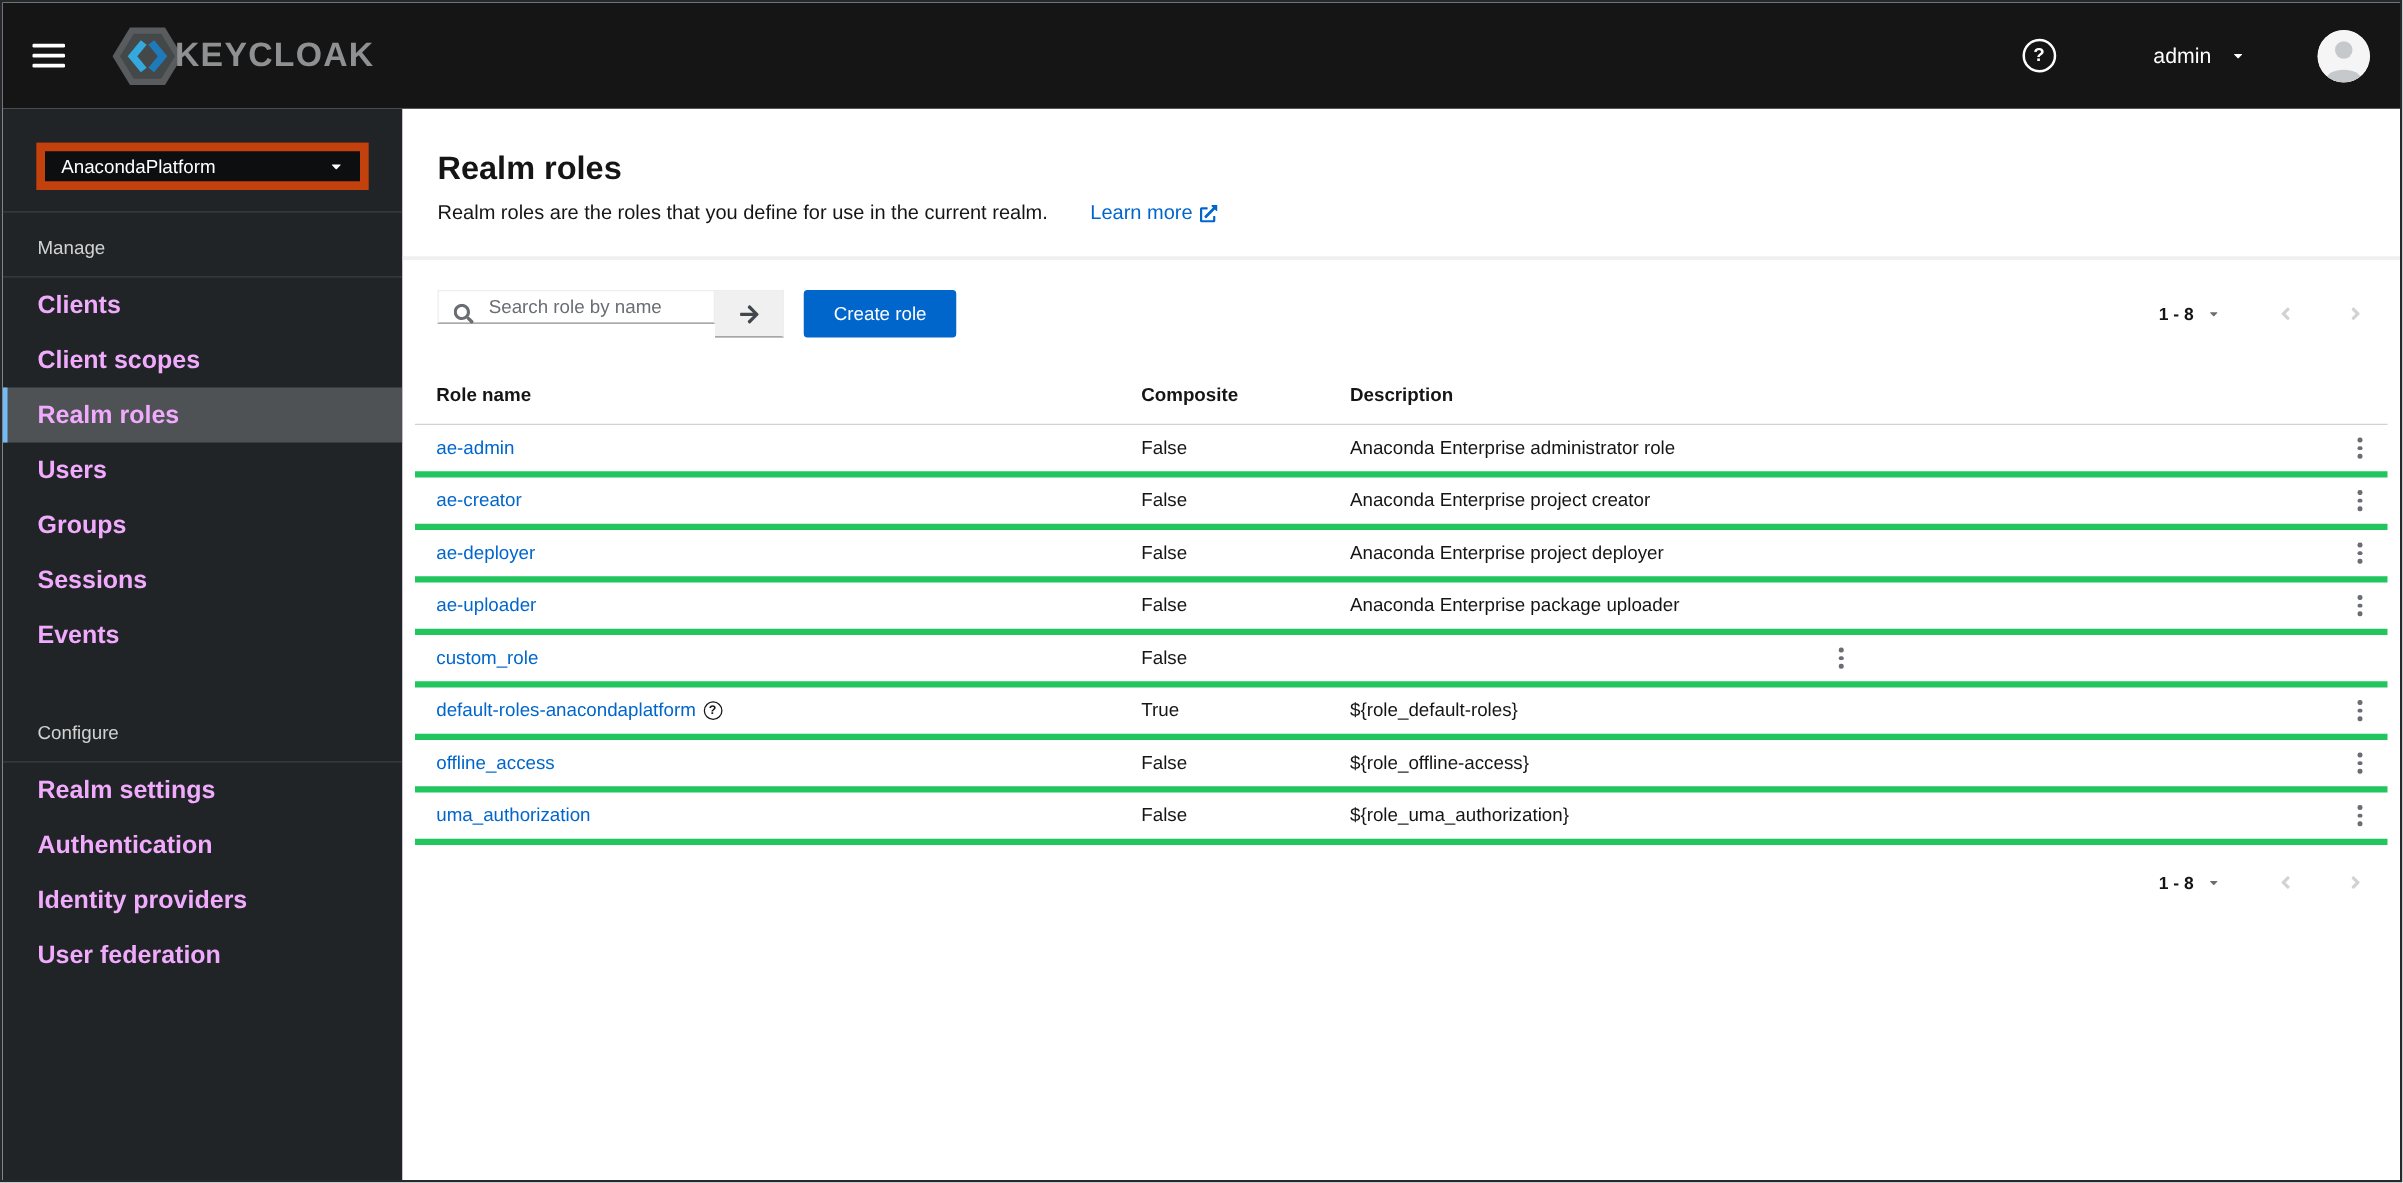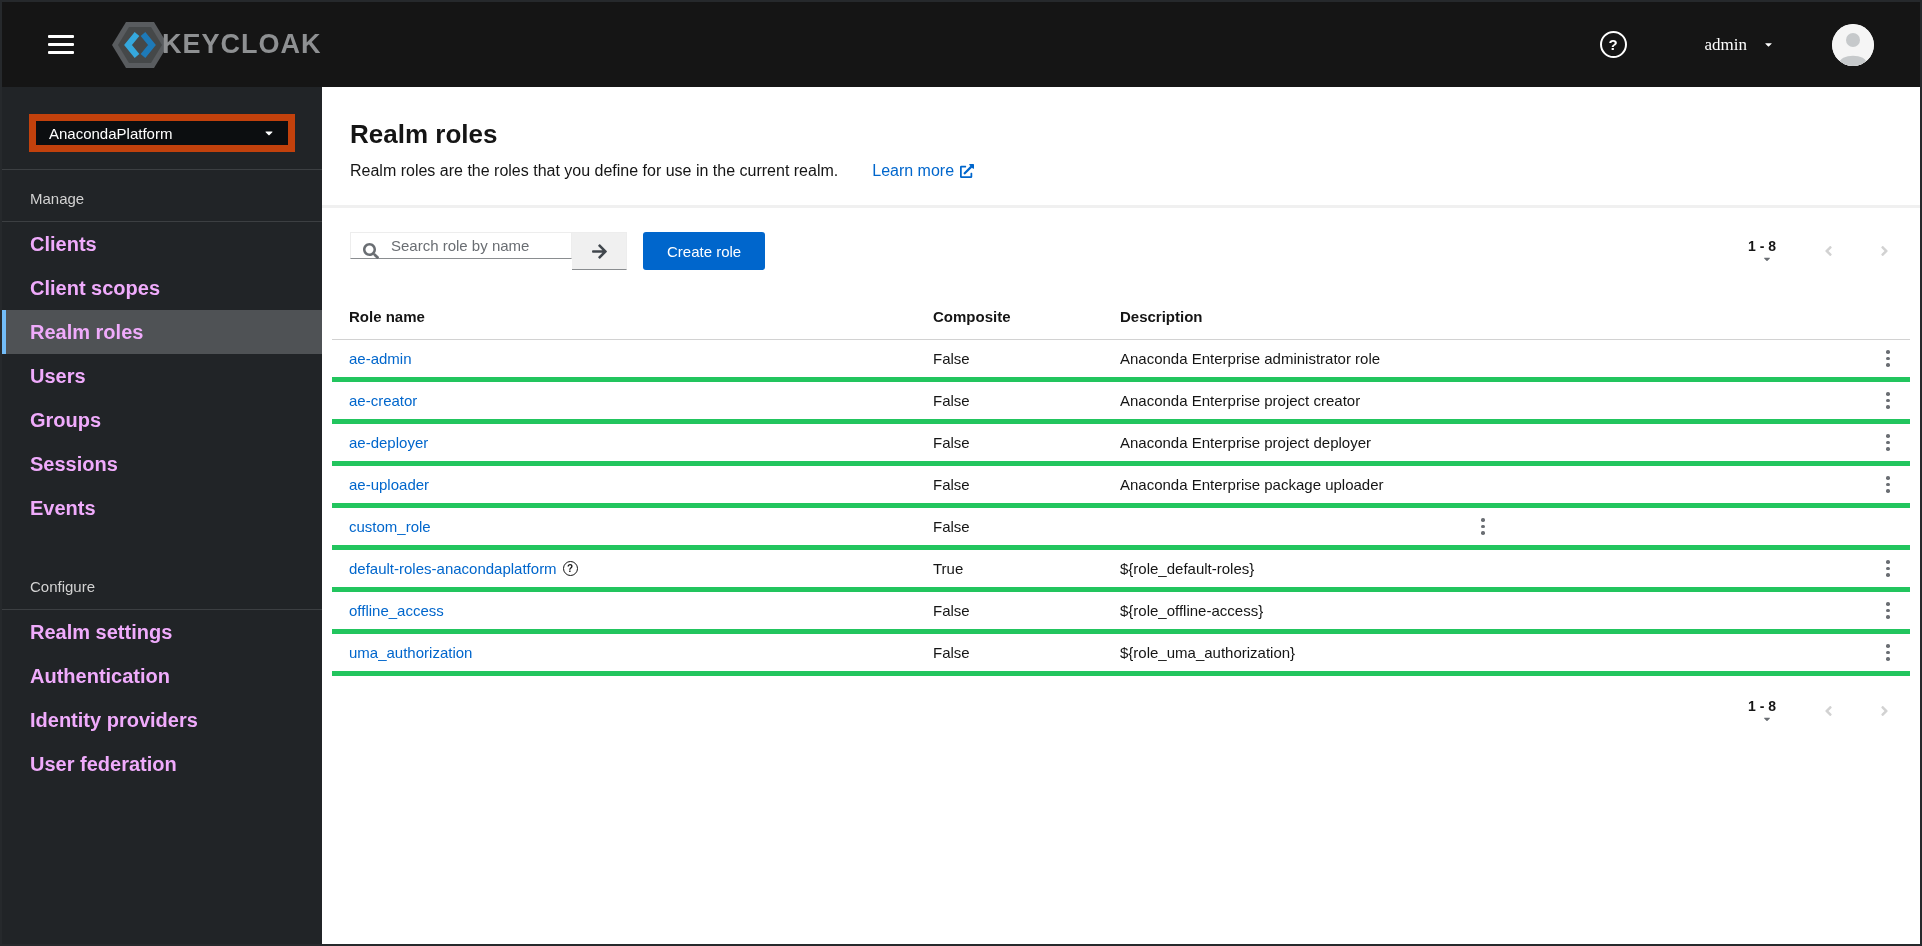--- a/index.html
+++ b/index.html
@@ -1,28 +1,28 @@
 <!DOCTYPE html>
 <html><head>
 <meta charset="utf-8">
 <style>
   * { margin:0; padding:0; box-sizing:border-box; }
   html,body { width:1922px; height:946px; font-family:"Liberation Sans", sans-serif; background:#fff; }
   .window { width:1922px; height:946px; border:2px solid #26292c; display:flex; flex-direction:column; overflow:hidden; }
 
   
-  .masthead { height:85px; flex:0 0 85px; background:#151515; display:flex; align-items:center; padding:0 46px; }
+  .masthead { height:85px; flex:0 0 85px; background:#151515; display:flex; align-items:center; padding:0 24px; }
   .hamburger { width:26px; cursor:pointer; display:flex; flex-direction:column; gap:5px; }
   .hamburger span { display:block; height:3px; background:#fff; border-radius:1px; }
   .brand { display:flex; align-items:center; margin-left:38px; }
   .brand svg { display:block; }
   .brand-text { font-size:27px; font-weight:700; letter-spacing:1px; color:#8e9092; margin-left:-6px; }
   .masthead-right { margin-left:auto; display:flex; align-items:center; }
   .help-circle { width:27px; height:27px; border:2px solid #fff; border-radius:50%; color:#fff; font-size:15px; font-weight:700; display:flex; align-items:center; justify-content:center; cursor:pointer; }
-  .user-menu { display:flex; align-items:center; margin-left:78px; cursor:pointer;font-family:Liberation Serif, serif; }
+  .user-menu { display:flex; align-items:center; margin-left:78px; cursor:pointer; }
   .user-name { color:#fff; font-size:17px; }
   .user-caret { margin-left:16px; display:flex; }
   .avatar { width:42px; height:42px; border-radius:50%; background:#f5f5f5; margin-left:58px; overflow:hidden; display:flex; align-items:center; justify-content:center; cursor:pointer; }
 
   
   .body-row { flex:1; display:flex; overflow:hidden; }
 
   
   .sidebar { width:320px; flex:0 0 320px; background:#212427; color:#fff; overflow:hidden; }
   .realm-wrap { padding:27px 27px 17px 27px; }
@@ -46,29 +46,29 @@
   .toolbar { padding:24px 28px; display:flex; align-items:center; }
   .search-group { display:flex; }
   .search-box { position:relative; }
   .search-input { width:222px; height:27px; border:1px solid #ededed; border-bottom:1px solid #8a8d90; padding:0 8px 0 40px; font-size:15px; color:#151515; font-family:"Liberation Sans", sans-serif; outline:none; }
   .search-input::placeholder { color:#6a6e73; }
   .search-icon { position:absolute; left:13px; top:11px; }
   .search-go { width:55px; height:38px; background:#f0f0f0; border:1px solid #ededed; border-left:none; border-bottom:1px solid #8a8d90; display:flex; align-items:center; justify-content:center; cursor:pointer; }
   .btn-primary { margin-left:16px; height:38px; padding:0 24px; background:#0066cc; border:none; border-radius:3px; color:#fff; font-size:15px; font-family:"Liberation Sans", sans-serif; cursor:pointer; }
 
   .pagination { margin-left:auto; display:flex; align-items:center; }
-  .pag-range-toggle { display:flex; align-items:center; cursor:pointer;flex-direction:column; }
+  .pag-range-toggle { display:flex; align-items:center; cursor:pointer; }
   .pag-range { font-size:14px; font-weight:700; color:#151515; }
   .pag-caret { margin-left:11px; display:flex; }
   .pag-nav { width:16px; height:16px; display:flex; align-items:center; justify-content:center; cursor:pointer; }
   .pag-prev { margin-left:44px; }
   .pag-next { margin-left:40px; }
 
   .roles-table { margin:0 10px; }
-  .t-row { display:grid; grid-template-columns:581px 167px 1fr 44px; align-items:center;gap:20px; }
+  .t-row { display:grid; grid-template-columns:581px 167px 1fr 44px; align-items:center; }
   .t-head { height:46px; border-bottom:1px solid #d2d2d2; }
   .t-head .t-cell { font-weight:700; }
   .t-body .t-row { height:42px; border-bottom:5px solid #22c55e; }
   .t-cell { font-size:15px; color:#151515; }
   .t-cell.c-name { padding-left:17px; display:flex; align-items:center; }
   .role-link { color:#0066cc; text-decoration:none; cursor:pointer; }
   .row-help { width:15px; height:15px; border:1.5px solid #151515; border-radius:50%; font-size:10px; font-weight:700; color:#151515; display:inline-flex; align-items:center; justify-content:center; margin-left:6px; cursor:pointer; }
   .kebab { display:flex; flex-direction:column; align-items:center; gap:3px; justify-self:center; cursor:pointer; padding:6px; }
   .kebab i { width:3.5px; height:3.5px; border-radius:50%; background:#6a6e73; display:block; }
 

